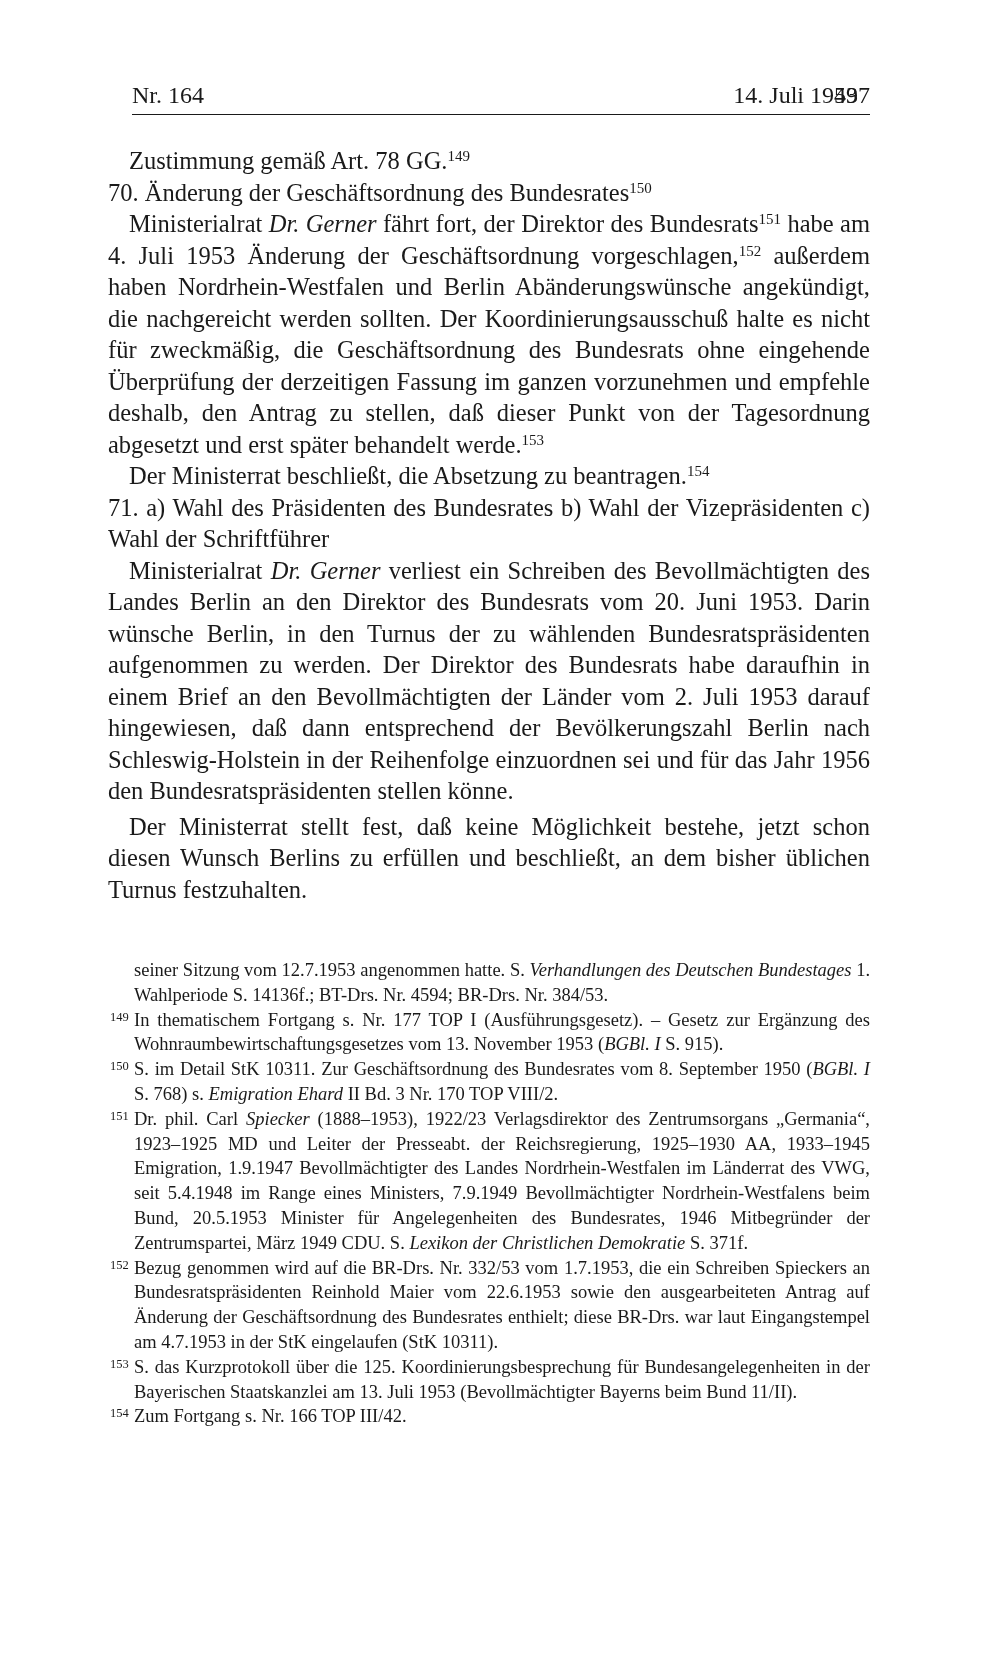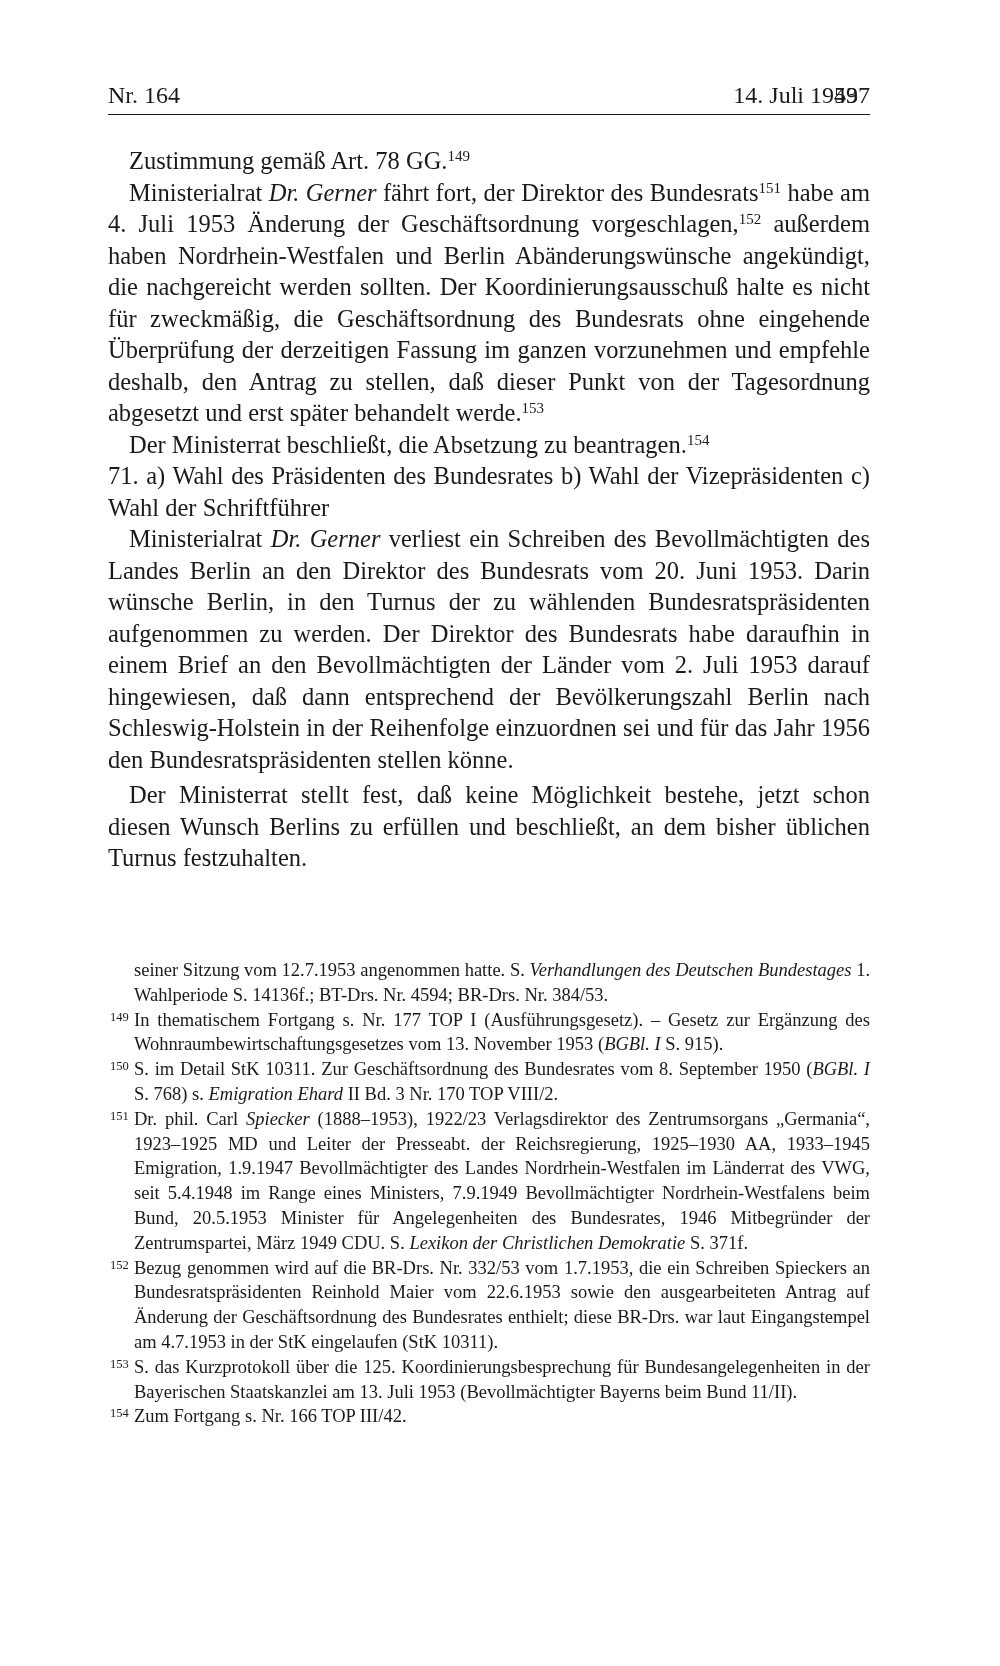--- a/index.html
+++ b/index.html
@@ -6,20 +6,21 @@
   body {
     width: 1000px; height: 1666px; position: relative; overflow: hidden;
     font-family: "Liberation Serif", "DejaVu Serif", serif;
     color: #1a1a1a;
   }
   .page { position: absolute; left: 108px; top: 80px; width: 762px; }
   .running-head {
     position: relative; height: 34px;
     font-size: 24px; line-height: 30px;
     border-bottom: 1.5px solid #1a1a1a;
+    margin-left: 24px;
   }
   .running-head .left { position: absolute; left: 0; top: 0; }
   .running-head .center { position: absolute; left: 0; right: 12px; top: 0; text-align: right; }
   .running-head .right { position: absolute; right: 0; top: 0; }
   .body-text { margin-top: 30px; font-size: 24.5px; line-height: 31.5px; }
   .body-text p { margin: 0; text-align: justify; }
   .body-text p.indent { text-indent: 21px; }
   .body-text p.noindent { text-indent: 0; }
   .body-text p.gap { margin-top: 4px; }
   sup.fn { font-size: 15px; vertical-align: 8px; line-height: 0; }
@@ -34,20 +35,21 @@
 
 <div class="page">
   <div class="running-head">
     <span class="left">Nr. 164</span>
     <span class="center">14. Juli 1953</span>
     <span class="right">497</span>
   </div>
 
   <div class="body-text">
     <p class="indent"><span>Zustimmung gemäß Art. 78 GG.</span><sup class="fn">149</sup></p>
+    <p class="noindent"><span>70. Änderung der Geschäftsordnung des Bundesrates</span><sup class="fn">150</sup></p>
     <p class="indent"><span>Ministerialrat </span><em>Dr. Gerner</em><span> fährt fort, der Direktor des Bundesrats</span><sup class="fn">151</sup><span> habe am 4. Juli 1953 Änderung der Geschäftsordnung vorgeschlagen,</span><sup class="fn">152</sup><span> außerdem haben Nordrhein-Westfalen und Berlin Abänderungswünsche angekündigt, die nachgereicht werden sollten. Der Koordinierungsausschuß halte es nicht für zweckmäßig, die Geschäftsordnung des Bundesrats ohne eingehende Überprüfung der derzeitigen Fassung im ganzen vorzunehmen und empfehle deshalb, den Antrag zu stellen, daß dieser Punkt von der Tagesordnung abgesetzt und erst später behandelt werde.</span><sup class="fn">153</sup></p>
     <p class="indent"><span>Der Ministerrat beschließt, die Absetzung zu beantragen.</span><sup class="fn">154</sup></p>
     <p class="noindent">71. a) Wahl des Präsidenten des Bundesrates b) Wahl der Vizepräsidenten c) Wahl der Schriftführer</p>
     <p class="indent"><span>Ministerialrat </span><em>Dr. Gerner</em><span> verliest ein Schreiben des Bevollmächtigten des Landes Berlin an den Direktor des Bundesrats vom 20. Juni 1953. Darin wünsche Berlin, in den Turnus der zu wählenden Bundesratspräsidenten aufgenommen zu werden. Der Direktor des Bundesrats habe daraufhin in einem Brief an den Bevollmächtigten der Länder vom 2. Juli 1953 darauf hingewiesen, daß dann entsprechend der Bevölkerungszahl Berlin nach Schleswig-Holstein in der Reihenfolge einzuordnen sei und für das Jahr 1956 den Bundesratspräsidenten stellen könne.</span></p>
     <p class="indent gap">Der Ministerrat stellt fest, daß keine Möglichkeit bestehe, jetzt schon diesen Wunsch Berlins zu erfüllen und beschließt, an dem bisher üblichen Turnus festzuhalten.</p>
   </div>
 </div>
 
 <div class="footnotes">
   <p class="cont"><span>seiner Sitzung vom 12.7.1953 angenommen hatte. S. </span><em>Verhandlungen des Deutschen Bundestages</em><span> 1. Wahlperiode S. 14136f.; BT-Drs. Nr. 4594; BR-Drs. Nr. 384/53.</span></p>

